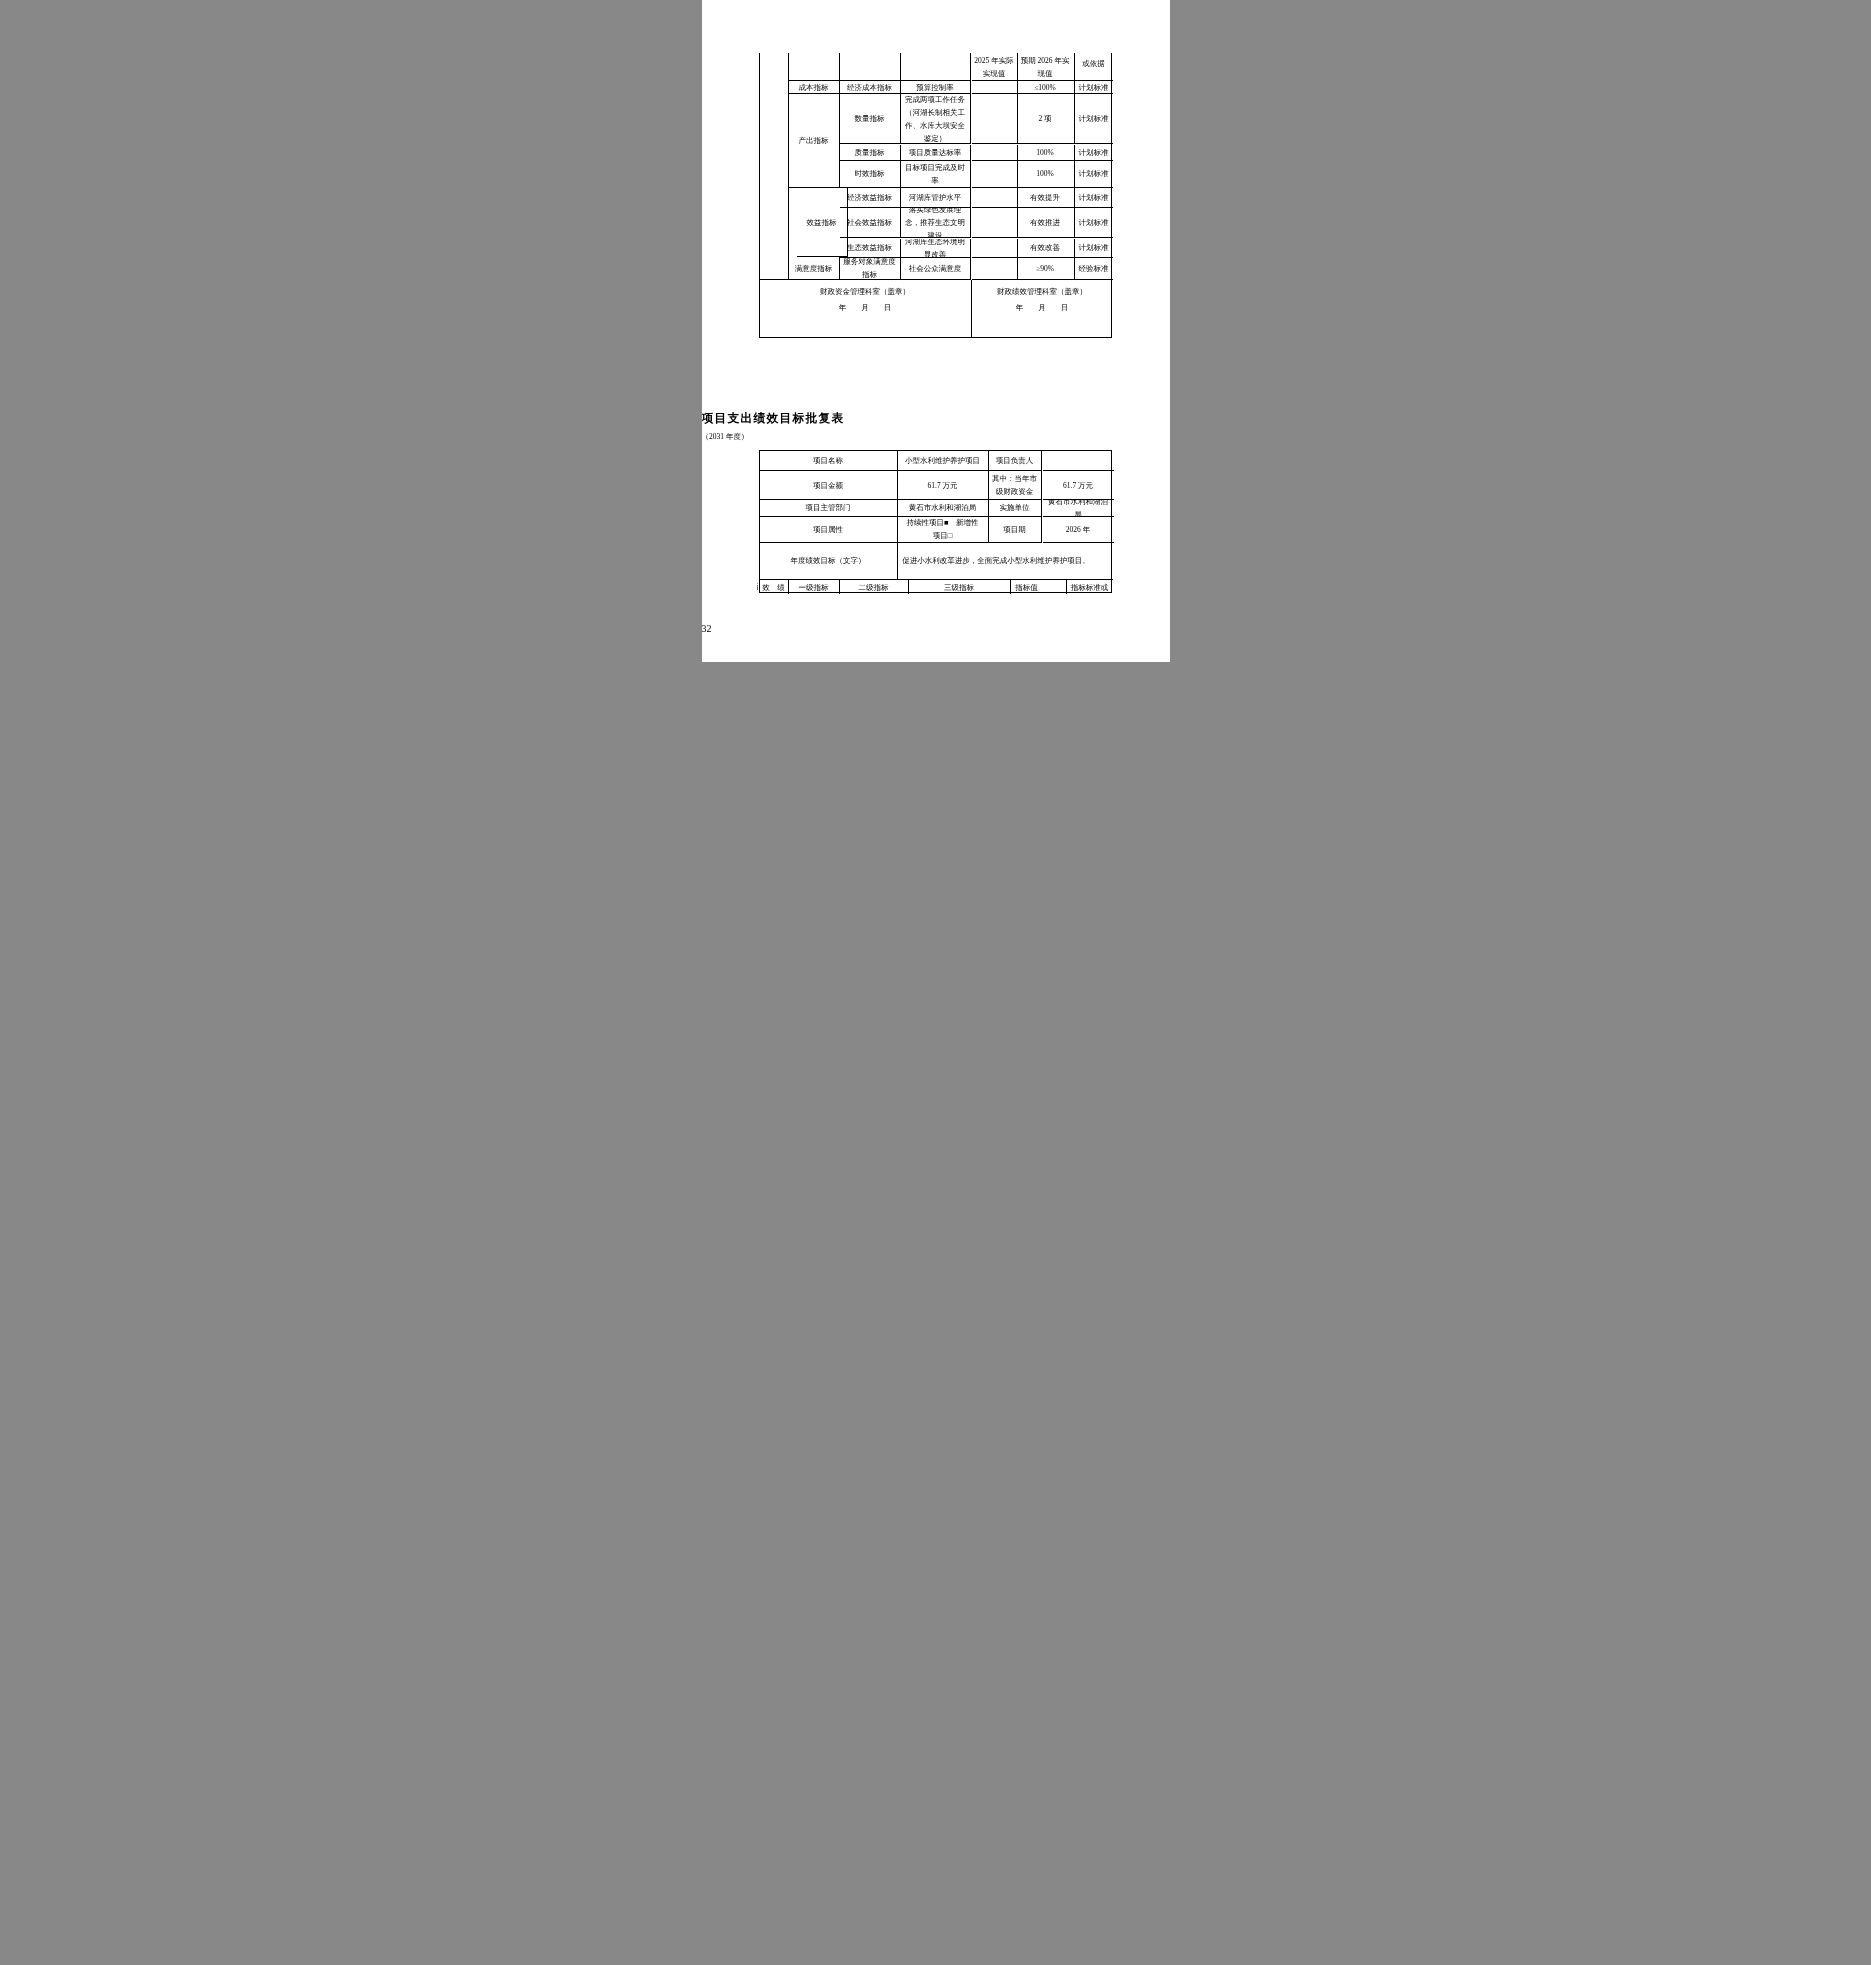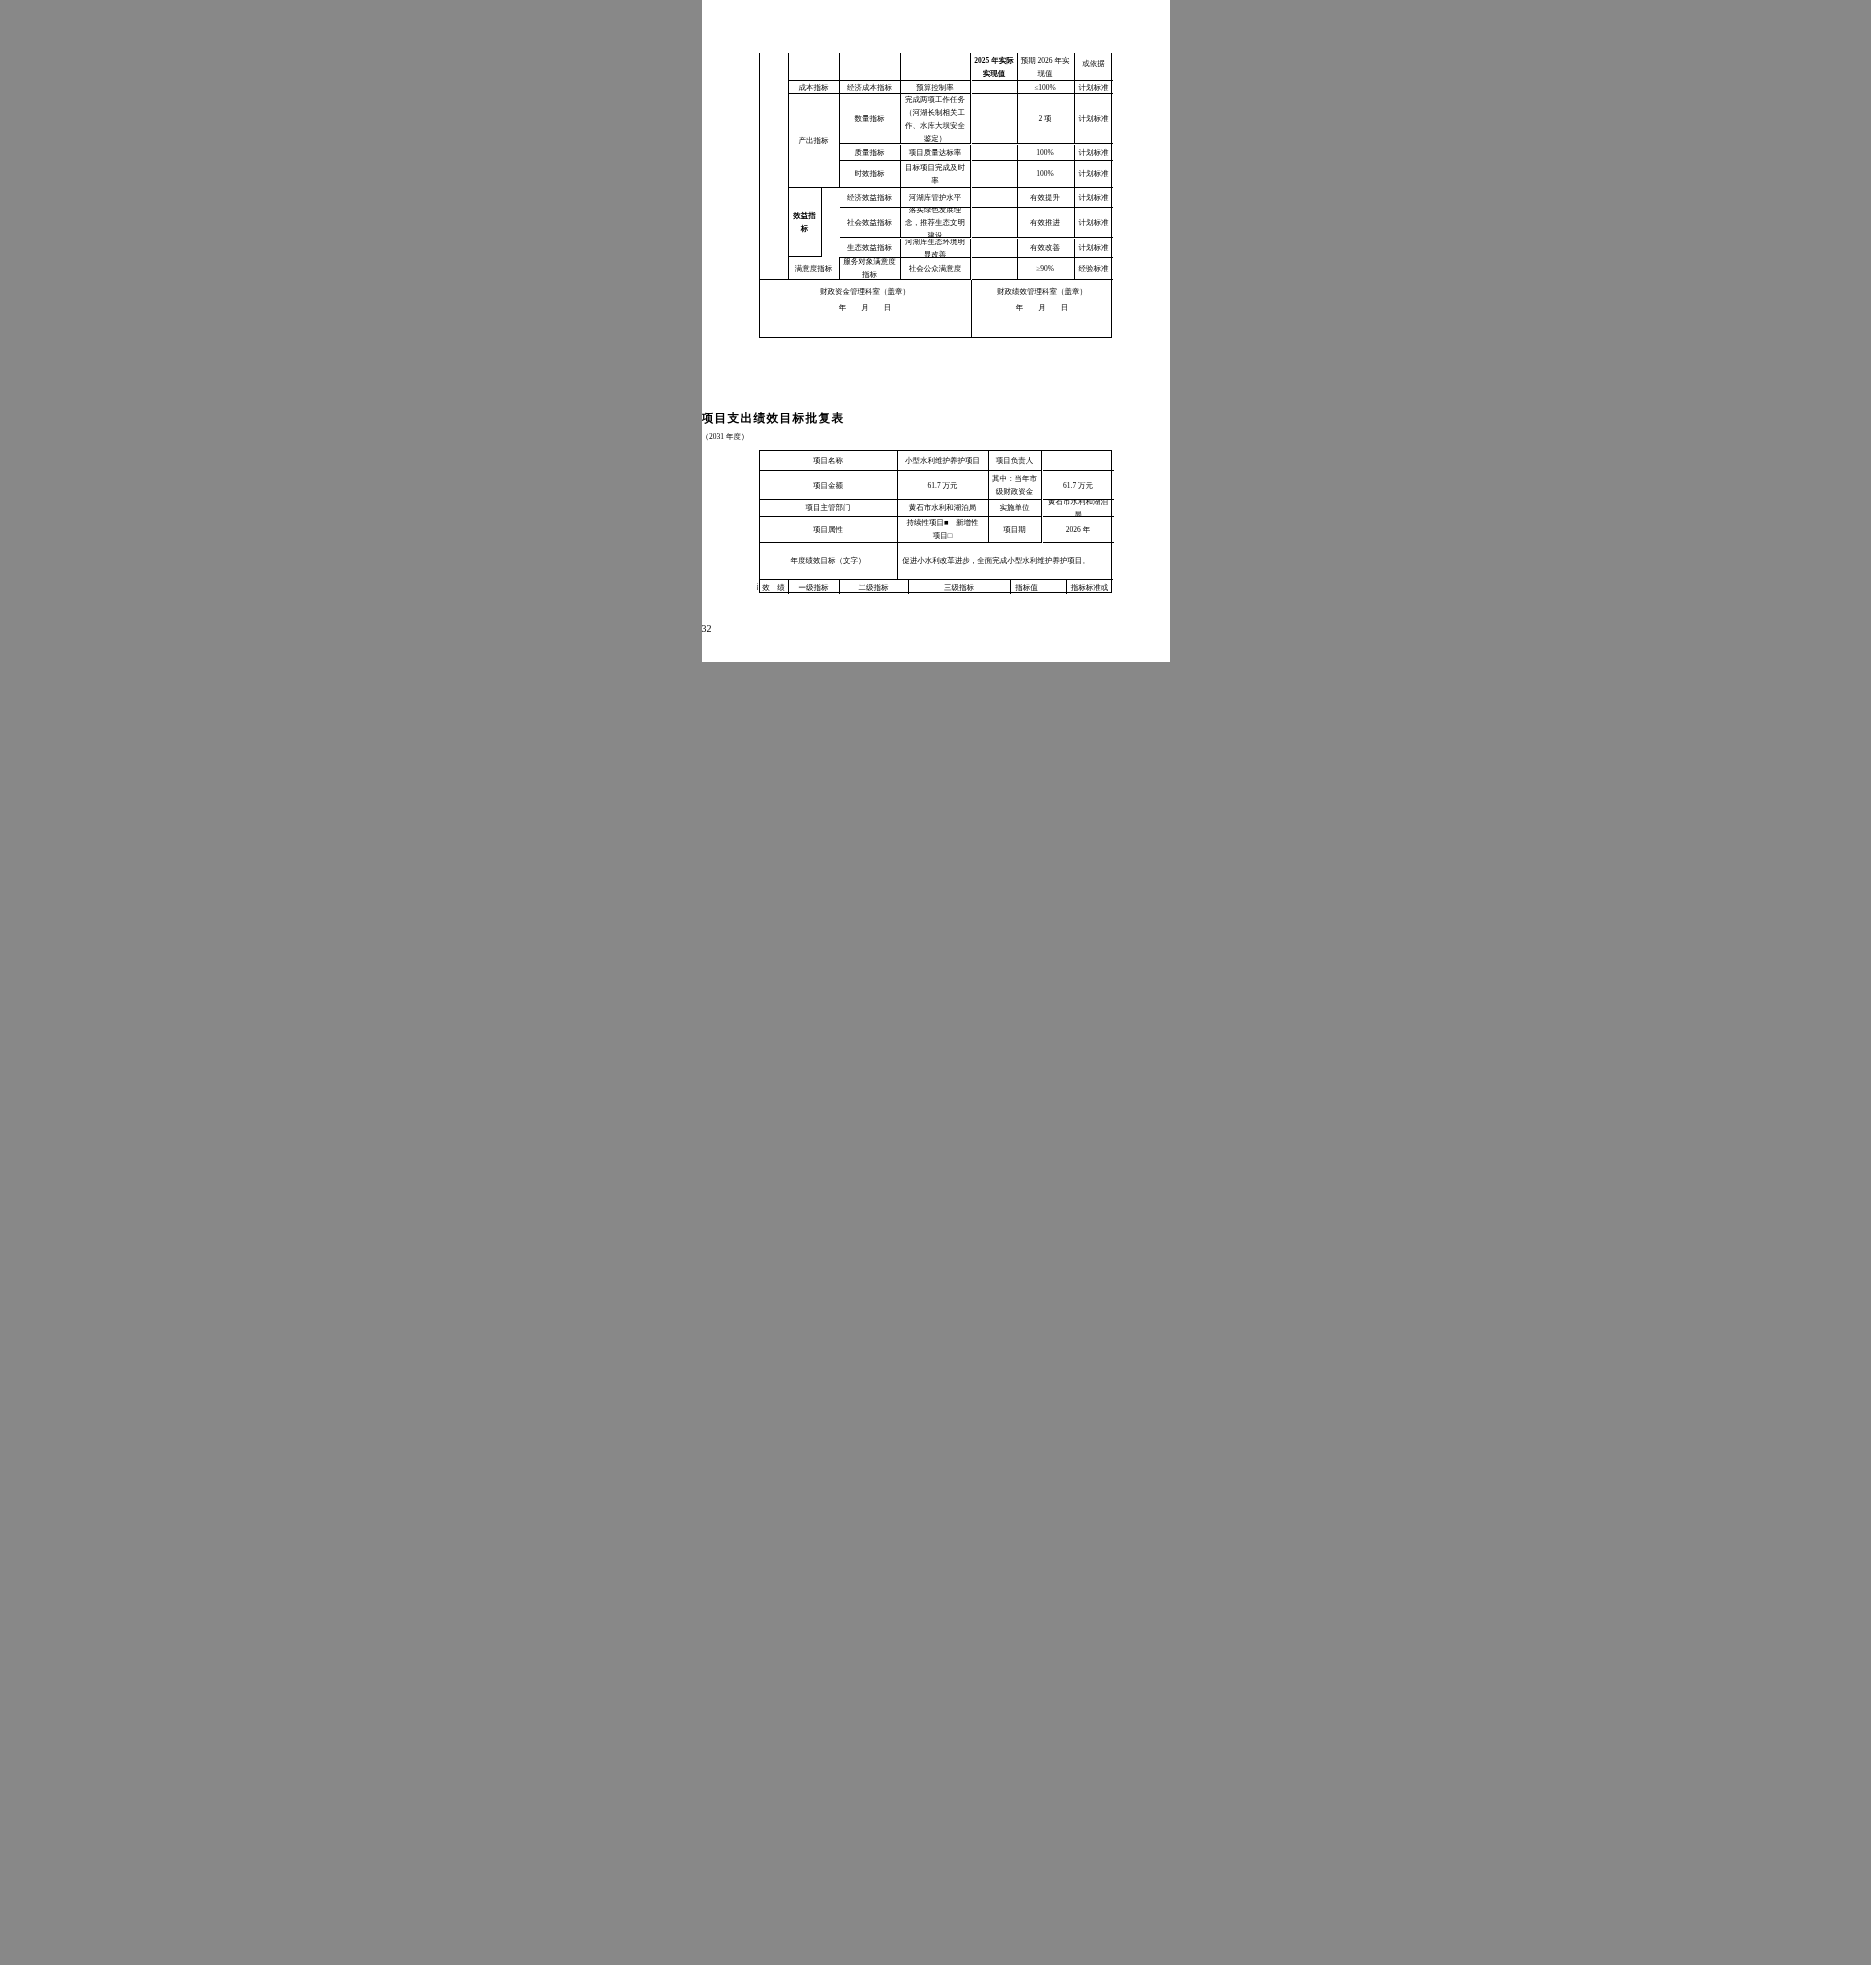--- a/index.html
+++ b/index.html
@@ -39,21 +39,21 @@
 
 <div id="page">
 
   <div id="t1" class="tbl">
 
     <div class="cell" style="left:0;top:0;width:29px;height:227px;"></div>
 
     <div class="cell" style="left:29px;top:0;width:51px;height:28px;"></div>
     <div class="cell" style="left:80px;top:0;width:61px;height:28px;"></div>
     <div class="cell" style="left:141px;top:0;width:70px;height:28px;"></div>
-    <div class="cell" style="left:212px;top:0;width:46px;height:28px;font-weight:bold;">2025 年实际实现值</div>
+    <div class="cell" style="left:212px;top:0;width:46px;height:28px;">2025 年实际实现值</div>
     <div class="cell" style="left:257px;top:0;width:58px;height:28px;">预期 2026 年实现值</div>
     <div class="cell noR topAlign" style="left:315px;top:0;width:38px;height:28px;">或依据</div>
 
     <div class="cell" style="left:29px;top:28px;width:51px;height:13.4px;">成本指标</div>
     <div class="cell" style="left:80px;top:28px;width:61px;height:13.4px;">经济成本指标</div>
     <div class="cell" style="left:141px;top:28px;width:70px;height:13.4px;">预算控制率</div>
     <div class="cell" style="left:212px;top:28px;width:46px;height:13.4px;"></div>
     <div class="cell" style="left:257px;top:28px;width:58px;height:13.4px;">≤100%</div>
     <div class="cell noR" style="left:315px;top:28px;width:38px;height:13.4px;">计划标准</div>
 
@@ -70,21 +70,21 @@
     <div class="cell" style="left:212px;top:92px;width:46px;height:15.7px;"></div>
     <div class="cell" style="left:257px;top:92px;width:58px;height:15.7px;">100%</div>
     <div class="cell noR" style="left:315px;top:92px;width:38px;height:15.7px;">计划标准</div>
 
     <div class="cell" style="left:80px;top:107px;width:61px;height:28px;">时效指标</div>
     <div class="cell" style="left:141px;top:107px;width:70px;height:28px;">目标项目完成及时率</div>
     <div class="cell" style="left:212px;top:107px;width:46px;height:28px;"></div>
     <div class="cell" style="left:257px;top:107px;width:58px;height:28px;">100%</div>
     <div class="cell noR" style="left:315px;top:107px;width:38px;height:28px;">计划标准</div>
 
-    <div class="cell" style="left:29px;top:135px;width:33px;height:69px;font-weight:bold;">效益指标</div>
+    <div class="cell" style="left:37px;top:135px;width:51px;height:69px;">效益指标</div>
 
     <div class="cell" style="left:80px;top:135px;width:61px;height:20px;">经济效益指标</div>
     <div class="cell" style="left:141px;top:135px;width:70px;height:20px;">河湖库管护水平</div>
     <div class="cell" style="left:212px;top:135px;width:46px;height:20px;"></div>
     <div class="cell" style="left:257px;top:135px;width:58px;height:20px;text-align:right;">有效提升</div>
     <div class="cell noR" style="left:315px;top:135px;width:38px;height:20px;">计划标准</div>
 
     <div class="cell" style="left:80px;top:155px;width:61px;height:30px;">社会效益指标</div>
     <div class="cell" style="left:141px;top:155px;width:70px;height:30px;">落实绿色发展理念，推荐生态文明建设</div>
     <div class="cell" style="left:212px;top:155px;width:46px;height:30px;"></div>

